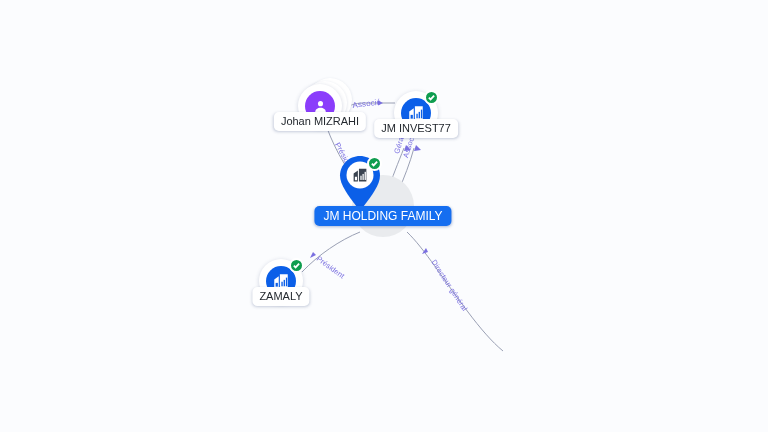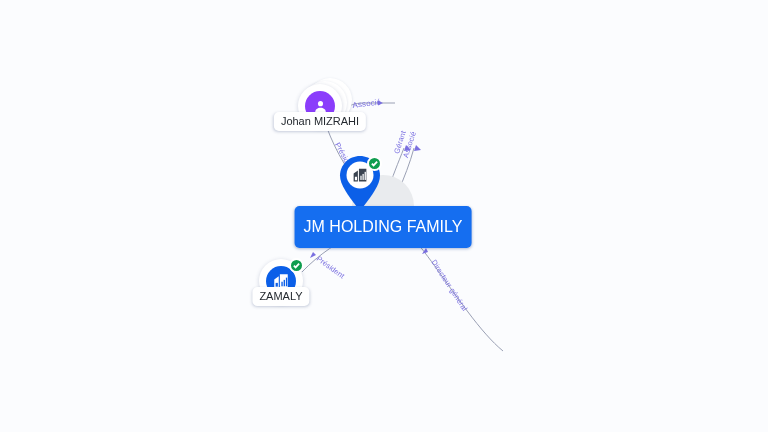--- a/index.html
+++ b/index.html
@@ -74,22 +74,22 @@
   .root-check{
     position:absolute;right:2px;top:0px;
     width:15px;height:15px;border-radius:50%;
     background:#0f9d4f;border:2px solid #fff;box-sizing:border-box;
     display:flex;align-items:center;justify-content:center;z-index:4;
   }
   .root-check svg{width:9px;height:9px;stroke:#fff;fill:none;stroke-width:2.4;position:static;}
   .root-label{
     position:absolute;left:50%;top:56px;transform:translateX(-50%);
     white-space:nowrap;background:#156ef0;color:#ffffff;
-    font-size:16px;line-height:14px;font-weight:400;
-    padding:14px 9px;border-radius:5px;
+    font-size:12px;line-height:14px;font-weight:400;
+    padding:3px 9px;border-radius:5px;
     box-shadow:0 1px 3px rgba(20,60,140,.35);
   }
 
   .edge-label{
     position:absolute;color:#7a6fe0;font-size:7.5px;
     white-space:nowrap;transform-origin:0 0;letter-spacing:.1px;
   }
 </style>
 </head>
 <body style="background: rgb(251, 252, 254);">
@@ -130,20 +130,40 @@
       <div class="avatar">
         <svg viewBox="0 0 24 24">
             <circle cx="12" cy="8" r="3.6"></circle>
             <path d="M4.5 20c0-4.1 3.4-6.4 7.5-6.4s7.5 2.3 7.5 6.4z"></path>
           </svg>
       </div>
     </div>
     <div class="node-label" style="top:28px;">Johan MIZRAHI</div>
   </div>
 
+  <div class="node" style="left:416px;top:113px;">
+    <div class="node-circle">
+      <div class="company-ic">
+        <svg viewBox="0 0 24 24">
+          <path d="M3 21V10l6-4.5V21z" fill="#ffffff"></path>
+          <path d="M10.5 21V3H21v18z" fill="#ffffff"></path>
+          <rect x="12.5" y="13" width="1.8" height="6" fill="#0b5fe8"></rect>
+          <rect x="15.5" y="10.5" width="1.8" height="8.5" fill="#0b5fe8"></rect>
+          <rect x="18.5" y="7.5" width="1.8" height="11.5" fill="#0b5fe8"></rect>
+          <path d="M4.8 14.5h3v5h-3z" fill="#0b5fe8"></path>
+        </svg>
+      </div>
+      <div class="check">
+        <svg viewBox="0 0 12 12">
+            <polyline points="2.5,6.2 4.8,8.6 9.5,3.6"></polyline>
+          </svg>
+      </div>
+    </div>
+    <div class="node-label" style="top:28px;">JM INVEST77</div>
+  </div>
 
   <div class="root" style="left:383px;top:206px;">
     <div class="root-halo"></div>
     <div class="pin" style="position:relative;left:-23px;top:-24px;">
       <svg viewBox="0 0 46 56">
         <path d="M23 2C11.9 2 3 10.8 3 21.6c0 9.1 8.2 20.1 16.4 30.6 1.8 2.3 5.4 2.3 7.2 0C34.8 41.7 43 30.7 43 21.6 43 10.8 34.1 2 23 2z" fill="#0b5fe8"></path>
       </svg>
       <div class="pin-inner">
         <svg viewBox="0 0 24 24">
           <path d="M3 21V10l6-4.5V21z" fill="#3b4450"></path>

